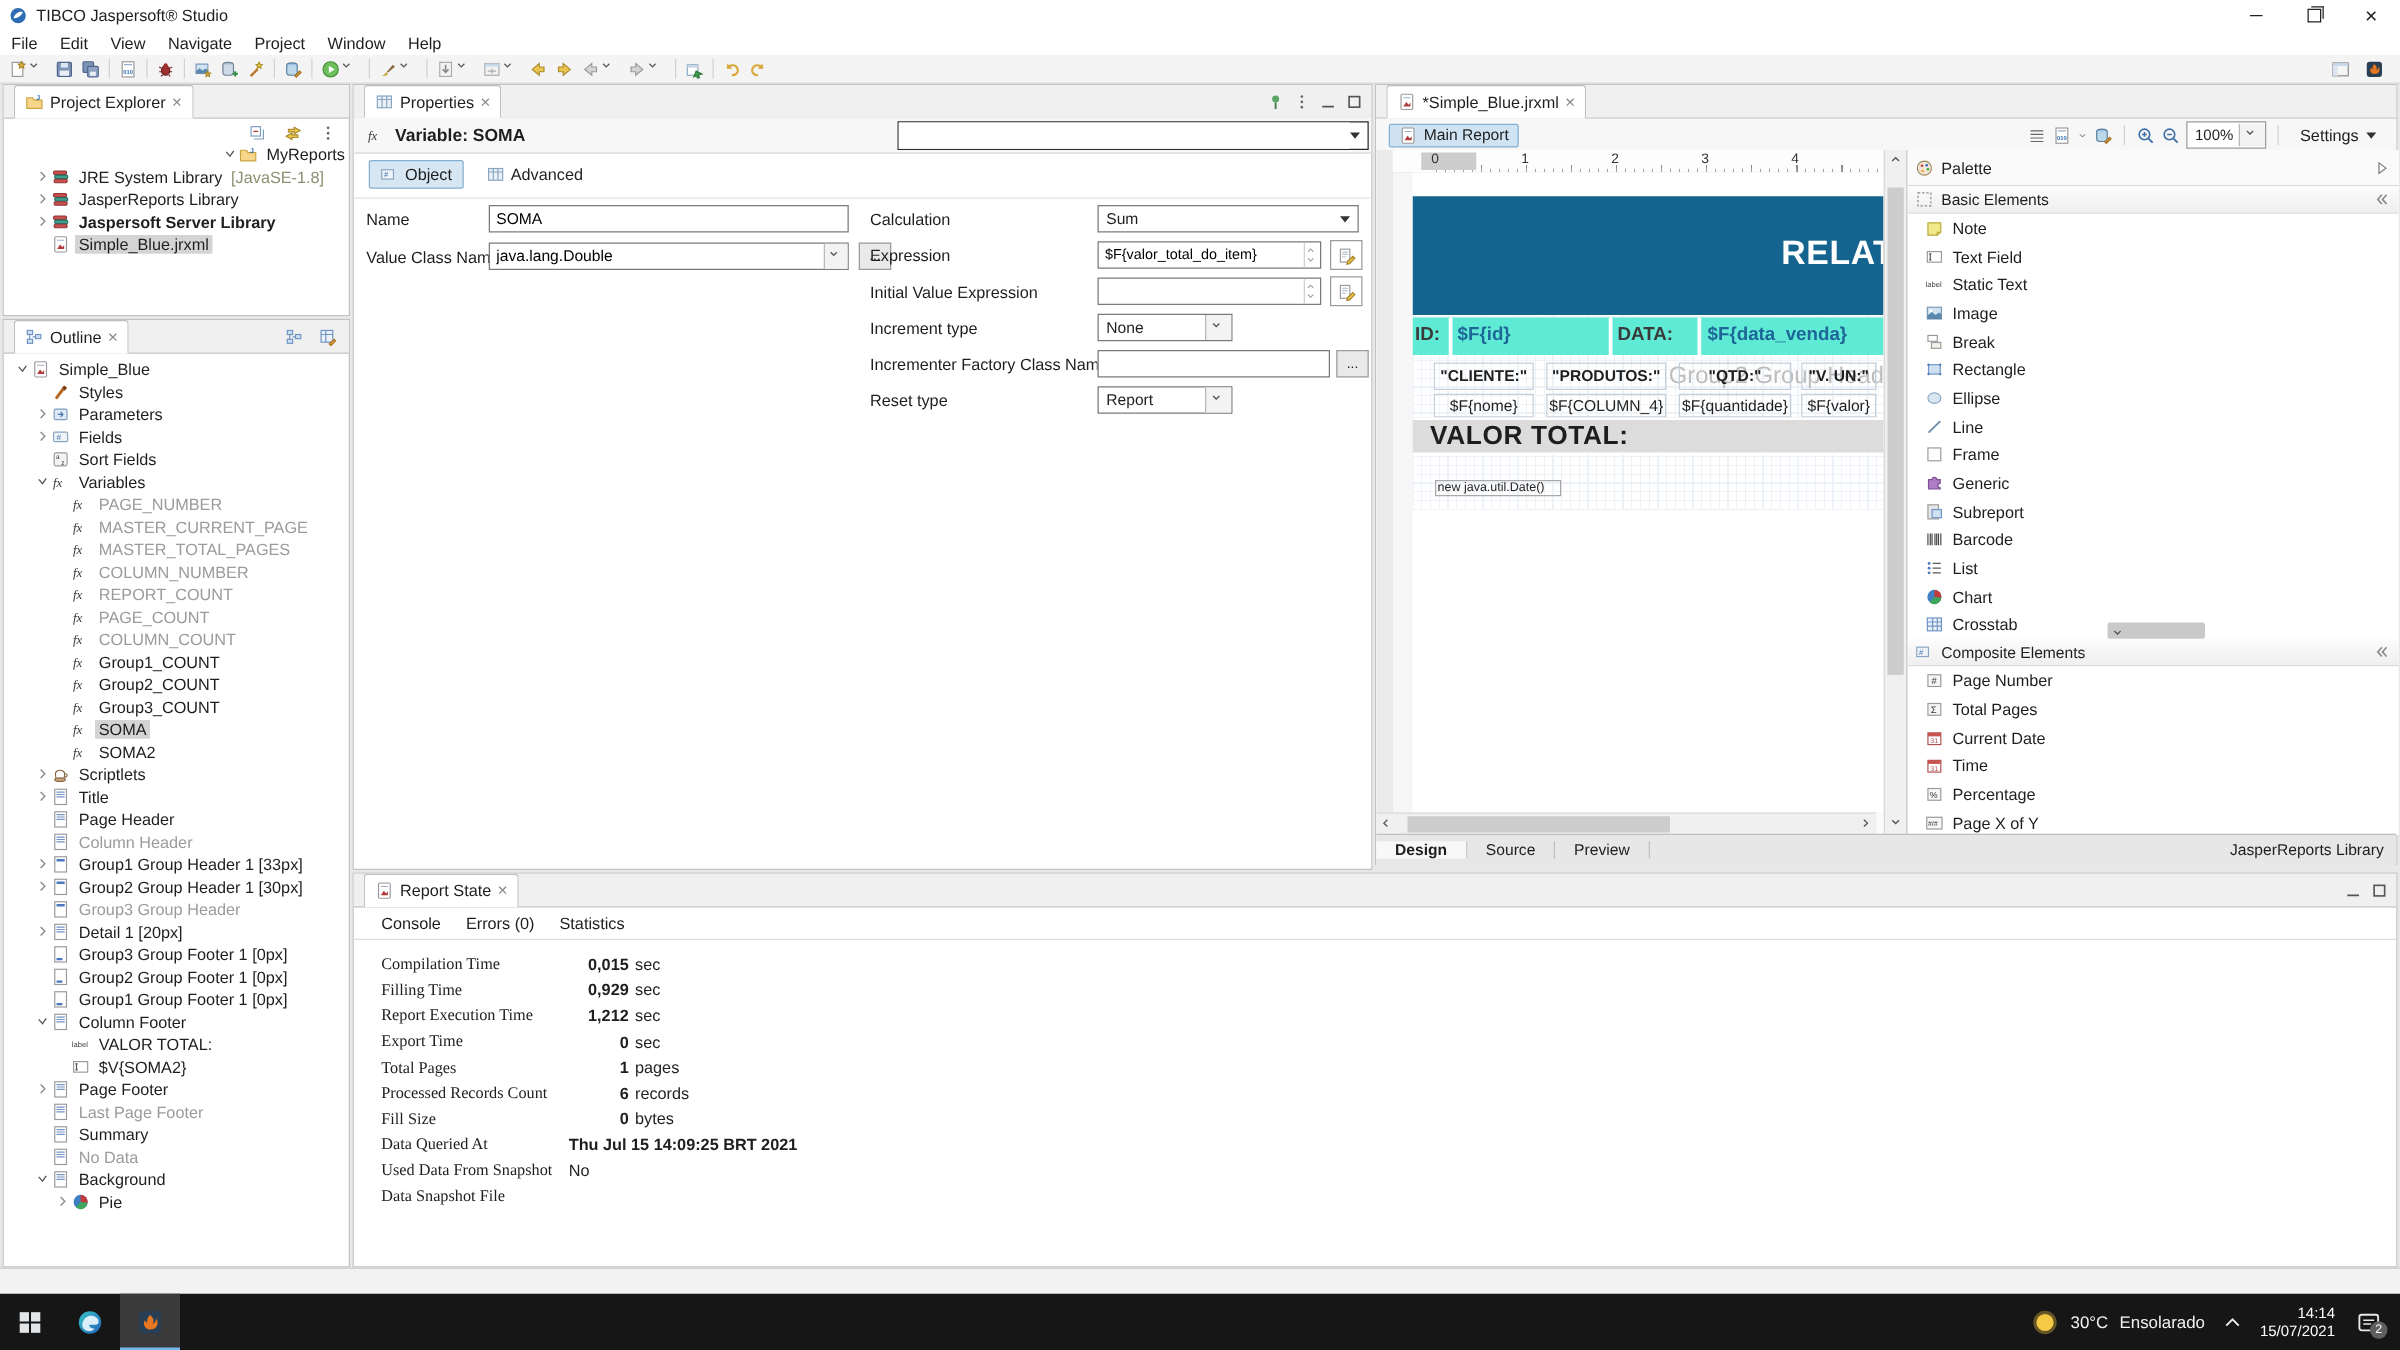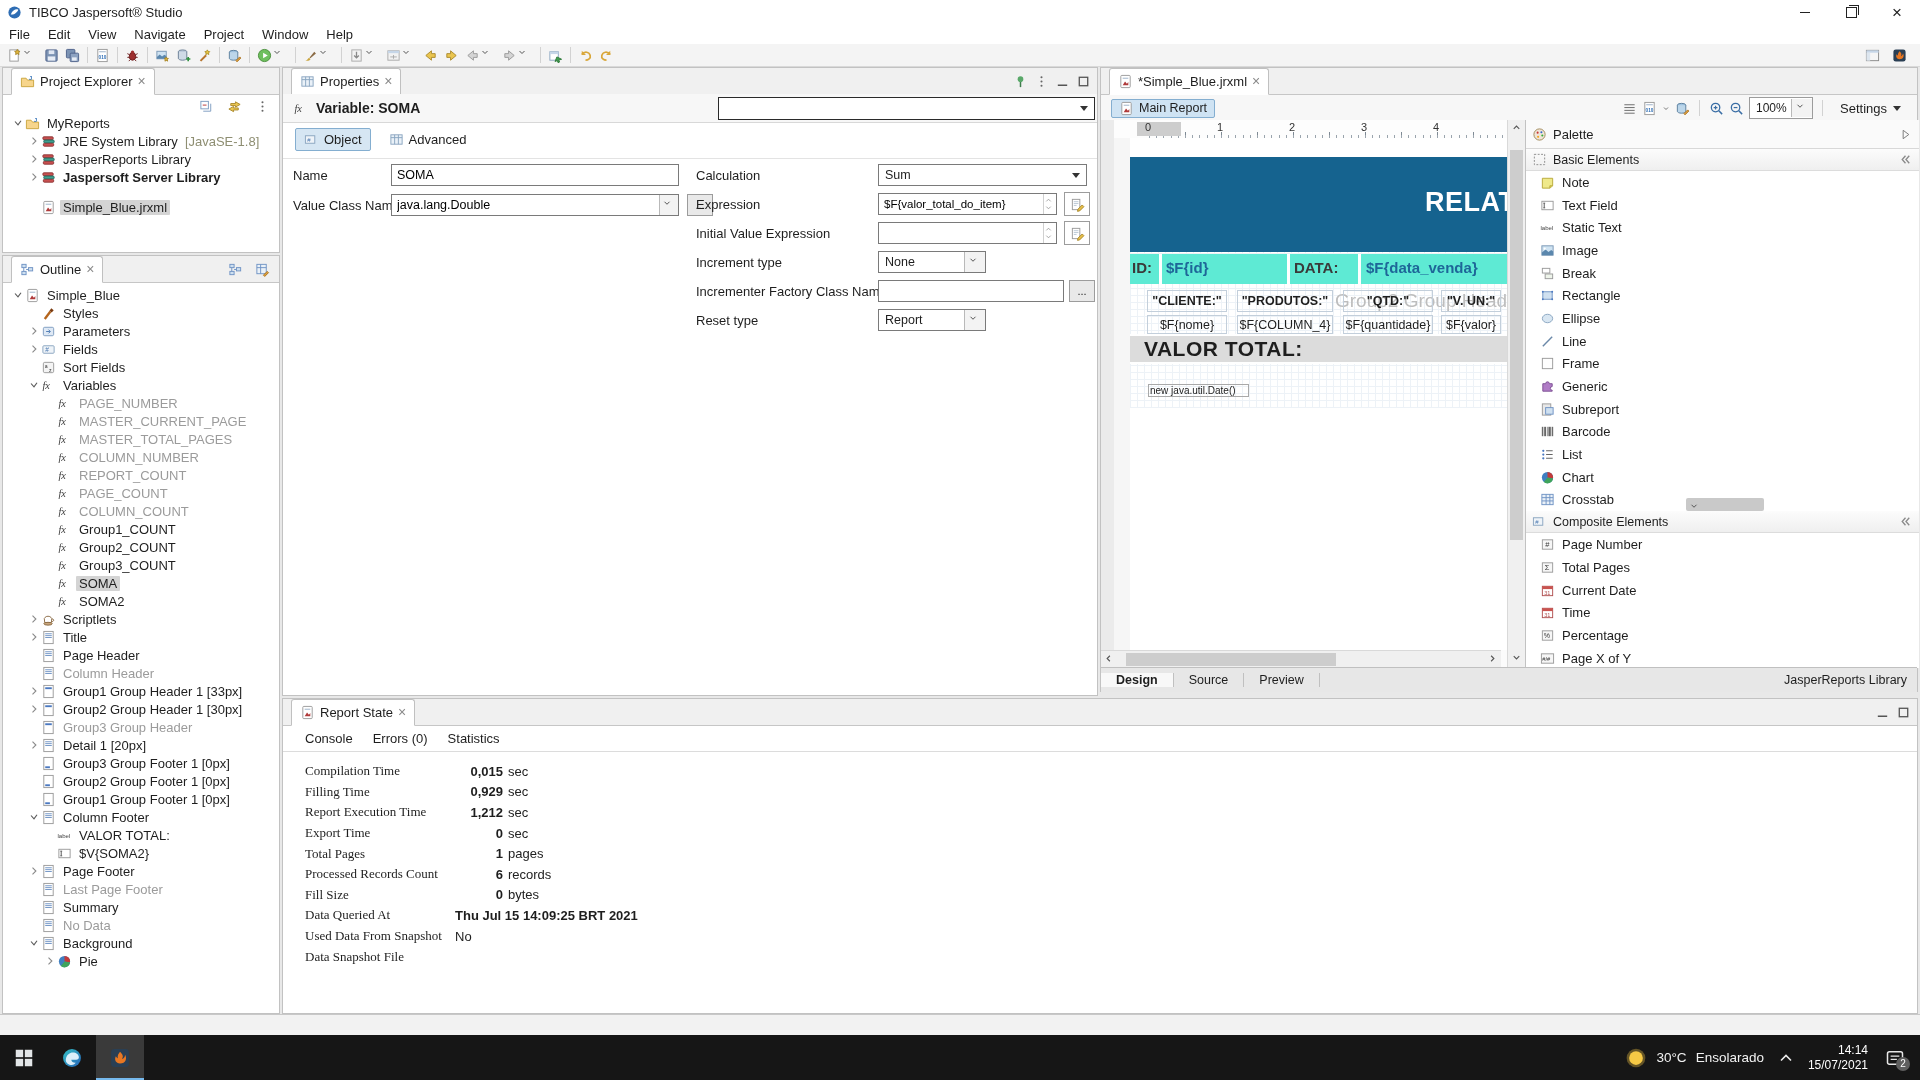--- a/index.html
+++ b/index.html
@@ -446,21 +446,21 @@
           <span class="ic">
             <svg viewBox="0 0 16 16" xmlns="http://www.w3.org/2000/svg">
               <circle cx="8" cy="3.5" r="1.1" fill="#666"></circle>
               <circle cx="8" cy="8" r="1.1" fill="#666"></circle>
               <circle cx="8" cy="12.5" r="1.1" fill="#666"></circle>
             </svg>
           </span>
         </span>
       </div>
     <div id="pe-tree">
-        <div class="trow" style="padding-left: 6px;">
+        <div class="trow" style="padding-left: 6px; justify-content: flex-end;">
           <span class="arrow">
             <svg viewBox="0 0 16 16" xmlns="http://www.w3.org/2000/svg">
               <polyline points="4,6 8,10.5 12,5" fill="none" stroke="#5a5a5a" stroke-width="1.5"></polyline>
             </svg>
           </span>
           <span class="ic">
             <svg viewBox="0 0 16 16" xmlns="http://www.w3.org/2000/svg">
               <path d="M1.5 4.5h5l1.5 2h6.5v7h-13z" fill="#f7d58b" stroke="#caa53f"></path>
               <text x="9.5" y="6.5" font-size="6" fill="#2d6db5" font-weight="bold">J</text>
             </svg>
@@ -506,21 +506,21 @@
           </span>
           <span class="ic">
             <svg viewBox="0 0 16 16" xmlns="http://www.w3.org/2000/svg">
               <rect x="2" y="3" width="11" height="3" rx="1" fill="#c94f4f" stroke="#8d3737"></rect>
               <rect x="3" y="6.5" width="11" height="3" rx="1" fill="#3f9f8f" stroke="#2a6f63"></rect>
               <rect x="2.5" y="10" width="11" height="3" rx="1" fill="#c94f4f" stroke="#8d3737"></rect>
             </svg>
           </span>
           <span class="tlabel">Jaspersoft Server Library</span>
         </div>
-        <div class="trow selected" style="padding-left: 22px; margin-top: 12px;">
+        <div class="trow selected" style="padding-left: 22px;">
           <span class="arrow"></span>
           <span class="ic">
             <svg viewBox="0 0 16 16" xmlns="http://www.w3.org/2000/svg">
               <rect x="3" y="1.5" width="10" height="13" rx="1" fill="#fff" stroke="#9a9a9a"></rect>
               <path d="M5 12l2.5-4 2 2.5 1.5-2V12H5z" fill="#b03a3a"></path>
               <path d="M5 4.5h6" stroke="#9ab0c8"></path>
             </svg>
           </span>
           <span class="tlabel">Simple_Blue.jrxml</span>
         </div>

